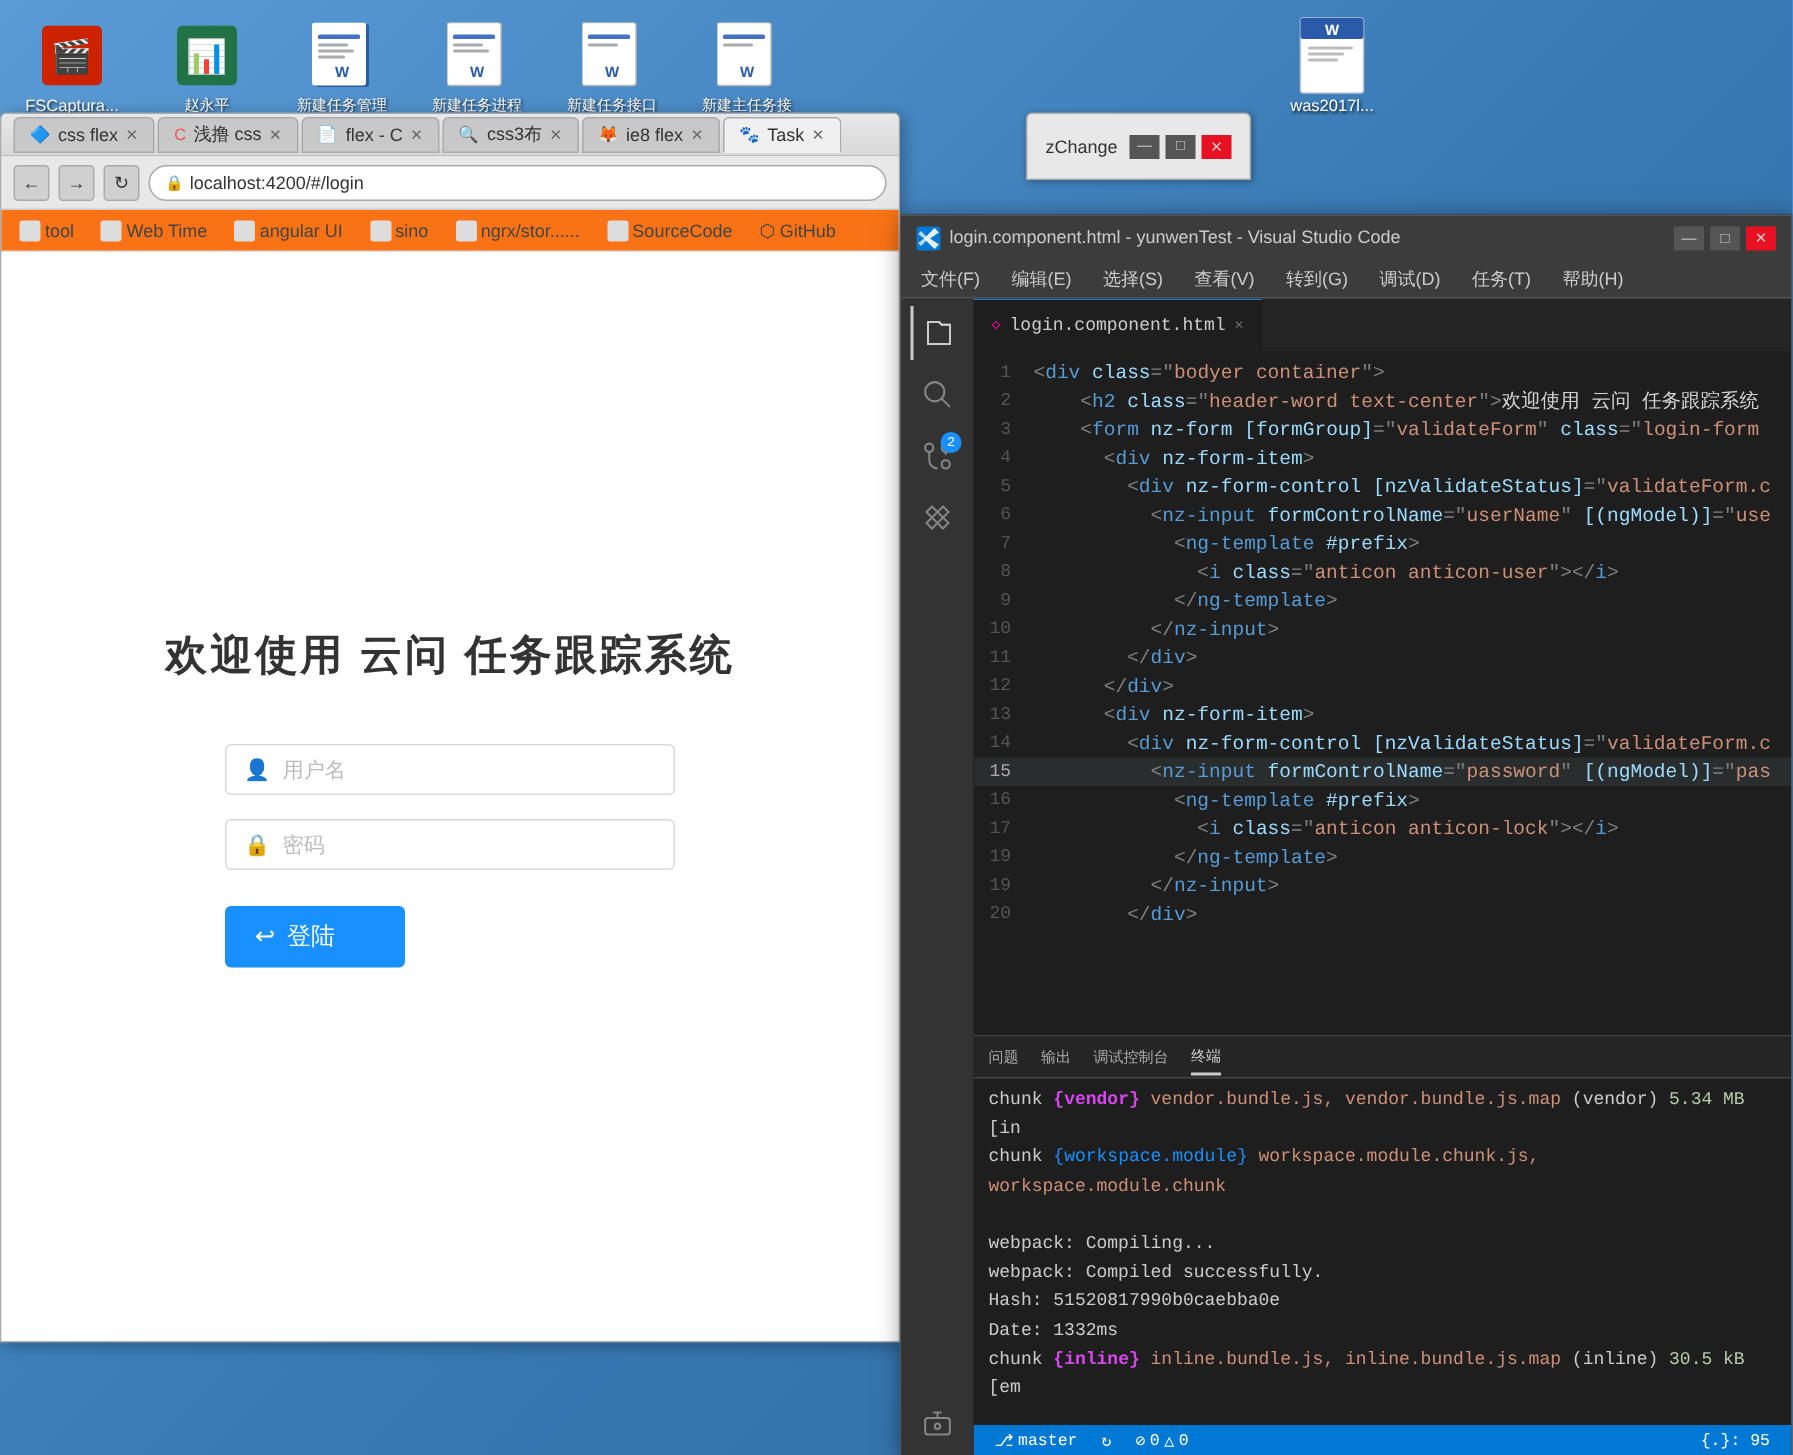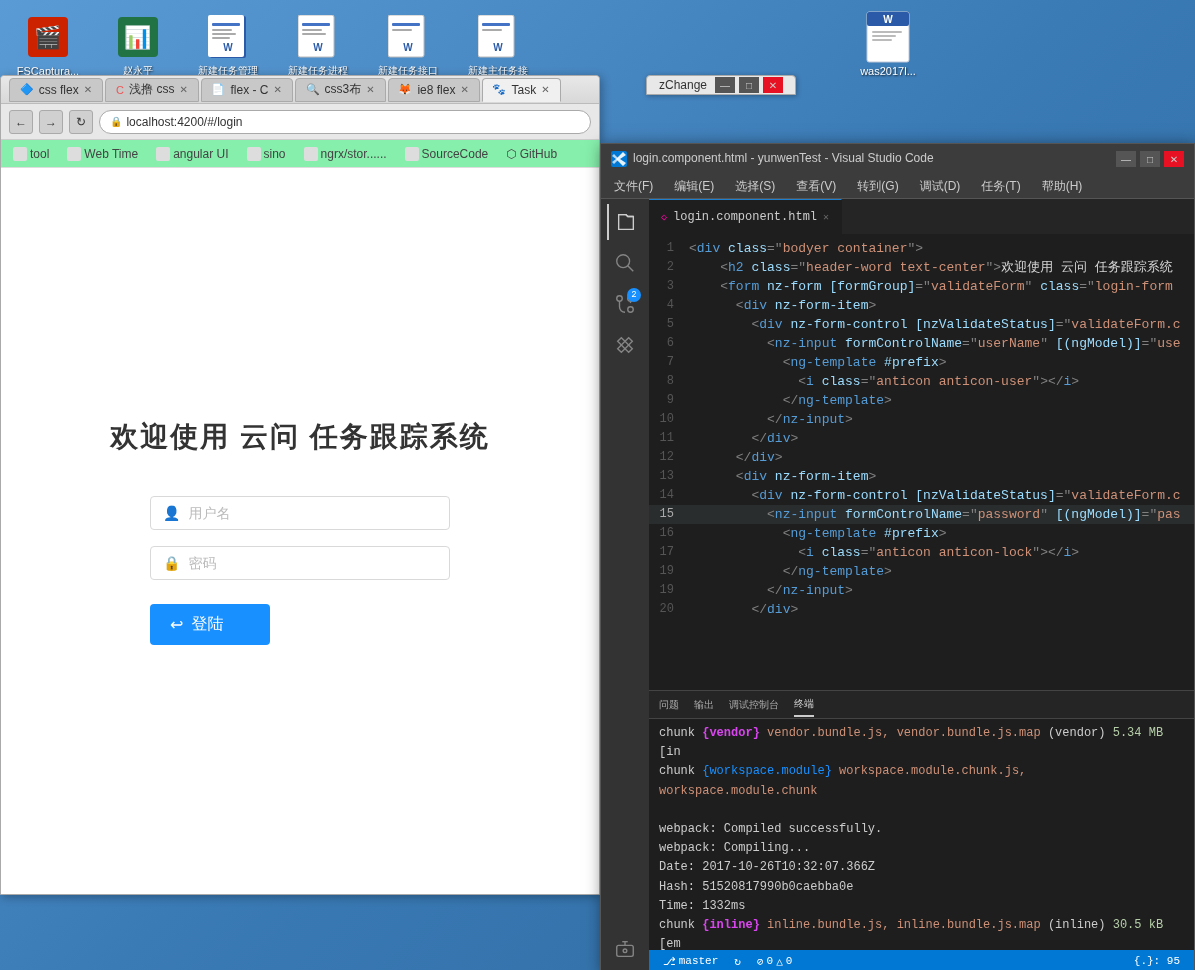--- a/index.html
+++ b/index.html
@@ -145,21 +145,21 @@
       align-items: center;
       color: #333;
     }
     .address-icon {
       font-size: 10px;
       color: #4a90e2;
       margin-right: 4px;
     }
 
     .bookmarks-bar {
-      background: #86efac;
+      background: #f97316;
       height: 28px;
       display: flex;
       align-items: center;
       padding: 0 8px;
       gap: 10px;
       border-bottom: 1px solid #ddd;
     }
     .bookmark-item {
       font-size: 12px;
       color: #444;
@@ -520,25 +520,25 @@
     .statusbar-right {
       margin-left: auto;
       display: flex;
       gap: 10px;
     }
 
     
     .zchange-indicator {
       position: absolute;
       top: 75px;
-      left: 646px;
+      left: 684px;
       background: #e8e8e8;
       border: 1px solid #aaa;
       border-radius: 4px 4px 0 0;
-      height: 20px;
+      height: 45px;
       display: flex;
       align-items: center;
       padding: 0 12px;
       font-size: 12px;
       color: #333;
       box-shadow: 1px 1px 5px rgba(0,0,0,0.3);
     }
   </style>
 </head>
 <body>
@@ -926,25 +926,24 @@
           <div class="panel-tabs">
             <span class="panel-tab">问题</span>
             <span class="panel-tab">输出</span>
             <span class="panel-tab">调试控制台</span>
             <span class="panel-tab active">终端</span>
           </div>
           <div class="panel-content">
             <div class="terminal-text">chunk <span class="highlight-word">{vendor}</span> <span class="highlight-map">vendor.bundle.js, vendor.bundle.js.map</span> (vendor) <span class="highlight-size">5.34 MB</span> [in</div>
             <div class="terminal-text">chunk <span class="highlight-blue">{workspace.module}</span> <span class="highlight-map">workspace.module.chunk.js, workspace.module.chunk</span></div>
             <div class="terminal-text">&nbsp;</div>
+            <div class="terminal-text">webpack: Compiling...</div>
             <div class="terminal-text">webpack: Compiled successfully.</div>
-            <div class="terminal-text">webpack: Compiling...</div>
-            <div class="terminal-text">Date: 2017-10-26T10:32:07.366Z</div>
             <div class="terminal-text">Hash: 51520817990b0caebba0e</div>
-            <div class="terminal-text">Time: 1332ms</div>
+            <div class="terminal-text">Date: 1332ms</div>
             <div class="terminal-text">chunk <span class="highlight-word">{inline}</span> <span class="highlight-map">inline.bundle.js, inline.bundle.js.map</span> (inline) <span class="highlight-size">30.5 kB</span> [em</div>
 
           </div>
         </div>
 
         <div class="vscode-statusbar">
           <div class="statusbar-left">
             <div class="statusbar-item">
               <span>⎇</span>
               <span>master</span>

